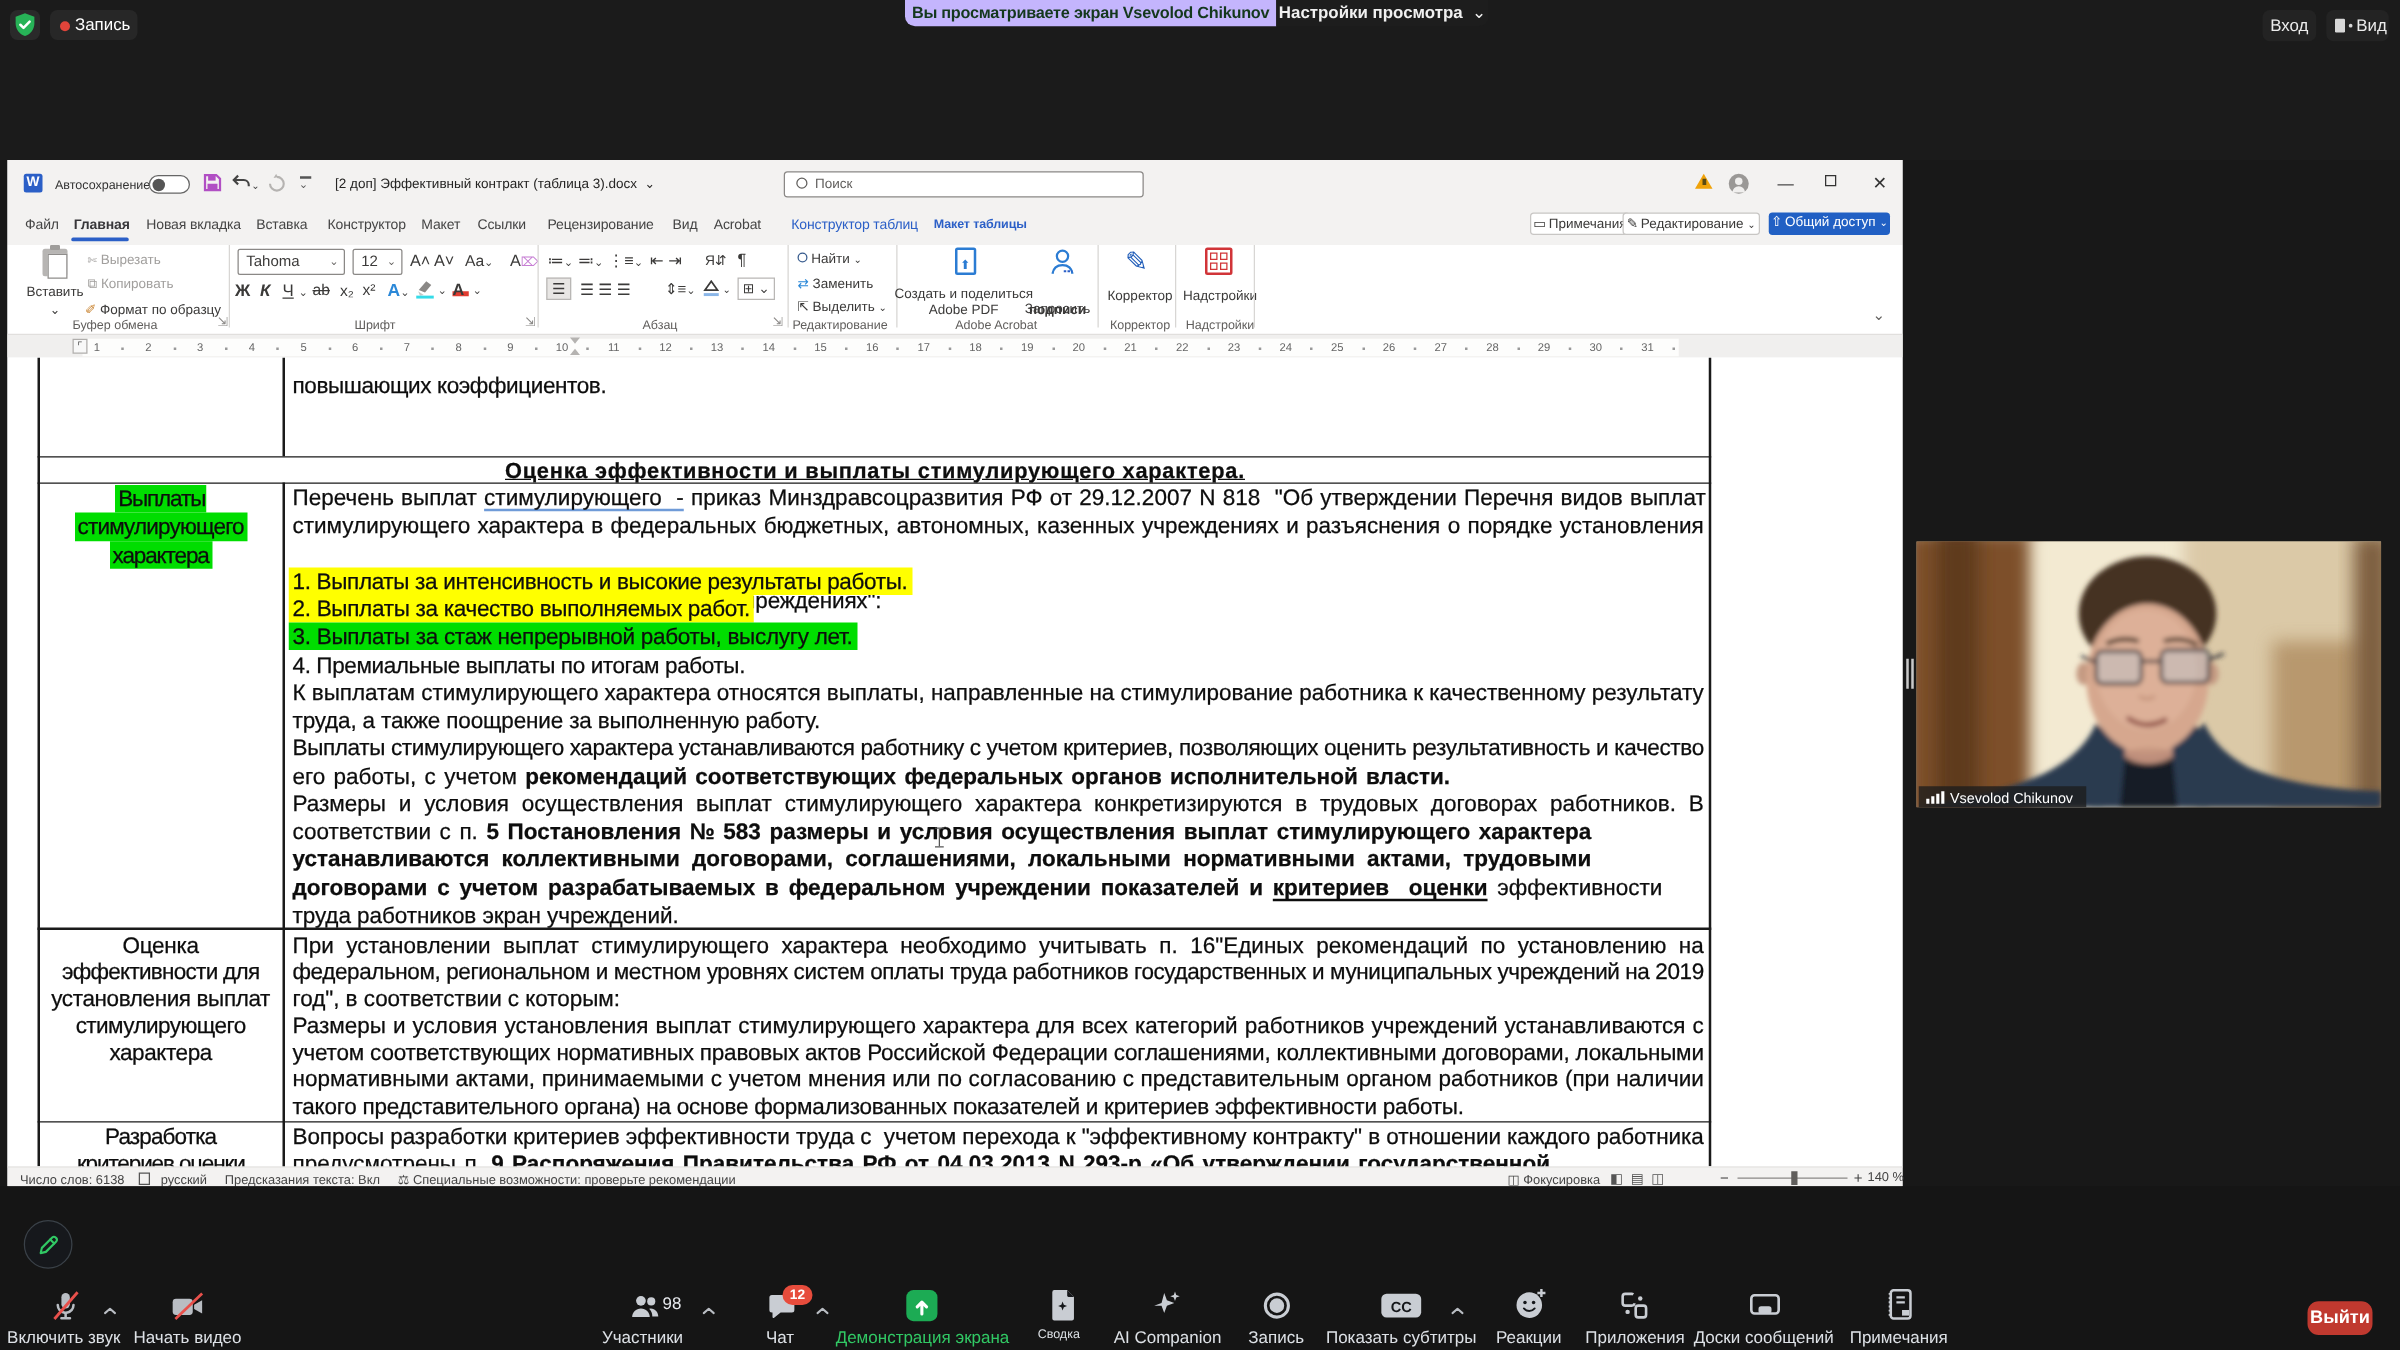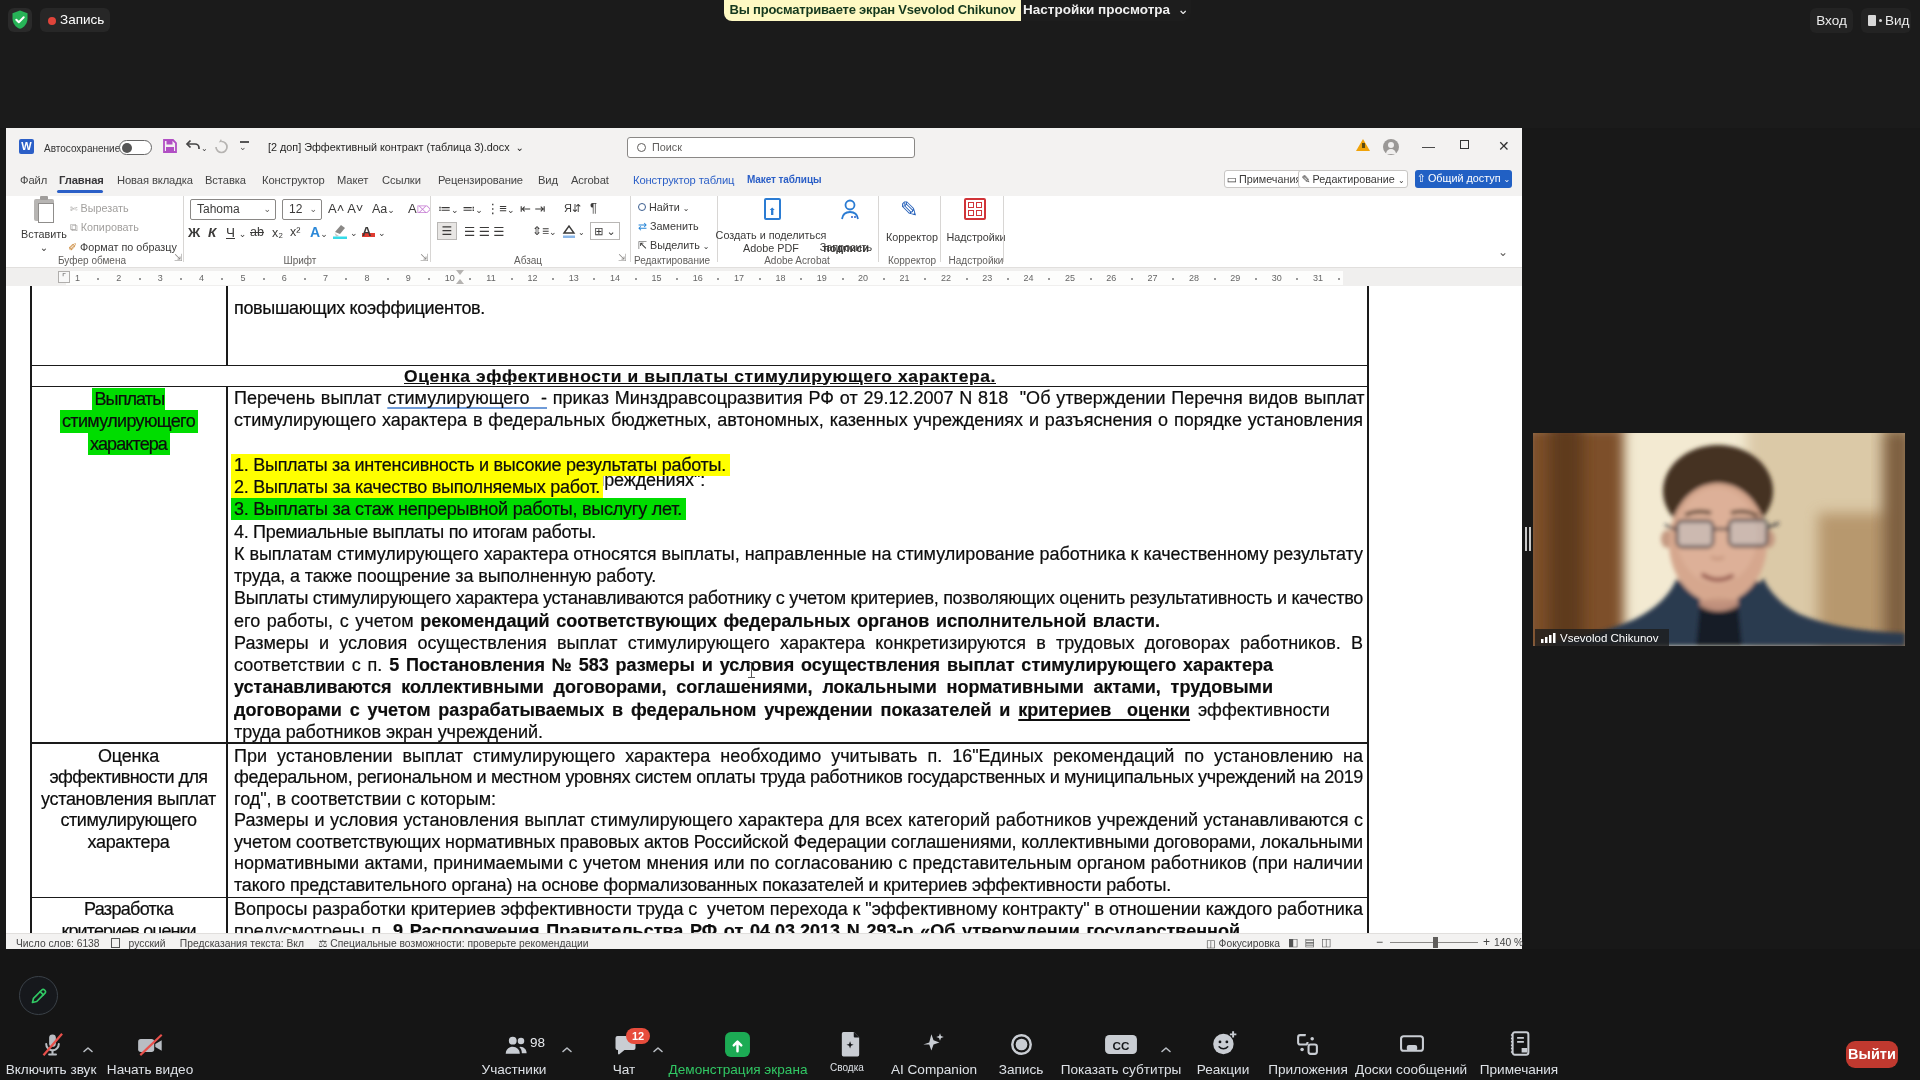--- a/index.html
+++ b/index.html
@@ -11,21 +11,21 @@
 .combo .ca{float:right;margin-right:4px;font-size:9px;color:#605e5c}
 </style></head><body>
 
 <div class="abs" style="left:0;top:0;width:1920px;height:128px;background:#1b1b1b"></div>
 <div class="abs" style="left:8px;top:8px;width:24px;height:24px;background:#2a2a2a;border-radius:6px;padding:1px 1px"><svg width="22" height="22" viewBox="0 0 22 22">
       <path d="M11 1.5l7.5 2.8v5.2c0 4.6-3 8.9-7.5 10.3C6.5 18.4 3.5 14.1 3.5 9.5V4.3z" fill="#27b357"></path>
       <path d="M7.3 10.8l2.5 2.5 4.9-5" stroke="#fff" stroke-width="2" fill="none" stroke-linecap="round" stroke-linejoin="round"></path>
     </svg></div>
 <div class="abs" style="left:40px;top:8px;width:70px;height:24px;background:#272727;border-radius:6px;color:#fff;font-size:13.5px;line-height:24px;white-space:nowrap;padding-left:20px">Запись</div>
 <div class="abs" style="left:48px;top:16.5px;width:8px;height:8px;border-radius:50%;background:#e0443a"></div>
-<div class="abs" style="left:724px;top:0;width:297px;height:21px;background:#fef9c3;border-radius:0 0 0 8px;color:#14381d;font-size:13px;letter-spacing:-0.2px;font-weight:bold;text-align:center;line-height:20px;white-space:nowrap">Вы просматриваете экран Vsevolod Chikunov</div>
+<div class="abs" style="left:724px;top:0;width:297px;height:21px;background:#c4b5fd;border-radius:0 0 0 8px;color:#14381d;font-size:13px;letter-spacing:-0.2px;font-weight:bold;text-align:center;line-height:20px;white-space:nowrap">Вы просматриваете экран Vsevolod Chikunov</div>
 <div class="abs" style="left:1021px;top:0;width:170px;height:21px;background:#1d1d1d;border-radius:0 0 8px 0;color:#f0f0f0;font-size:13.5px;font-weight:bold;text-align:center;line-height:20px;white-space:nowrap">Настройки просмотра&nbsp;&nbsp;<span style="font-weight:normal">⌄</span></div>
 <div class="abs" style="left:1810px;top:8px;width:43px;height:25px;background:#232323;border-radius:6px;color:#ececec;font-size:13.5px;line-height:25px;text-align:center">Вход</div>
 <div class="abs" style="left:1861px;top:8px;width:50px;height:25px;background:#232323;border-radius:6px;color:#ececec;font-size:13.5px;line-height:25px;white-space:nowrap;padding-left:24px">Вид</div>
 <div class="abs" style="left:1868px;top:15px;width:8px;height:11px;background:#d8d8d8;border-radius:1px"></div>
 <div class="abs" style="left:1878.5px;top:19px;width:3px;height:3px;background:#d8d8d8;border-radius:50%"></div>
 
 <div class="abs" style="left:6px;top:128px;width:1515.5px;height:821px;background:#fff">
  <div class="abs" style="left:0;top:0;width:1515.5px;height:40px;background:#f3f2f1"></div>
  <div class="abs" style="left:0;top:40px;width:1515.5px;height:28px;background:#f3f2f1"></div>
  <div class="abs" style="left:0;top:68px;width:1515.5px;height:72px;background:#fff;border-bottom:1px solid #e1dfdd"></div>

